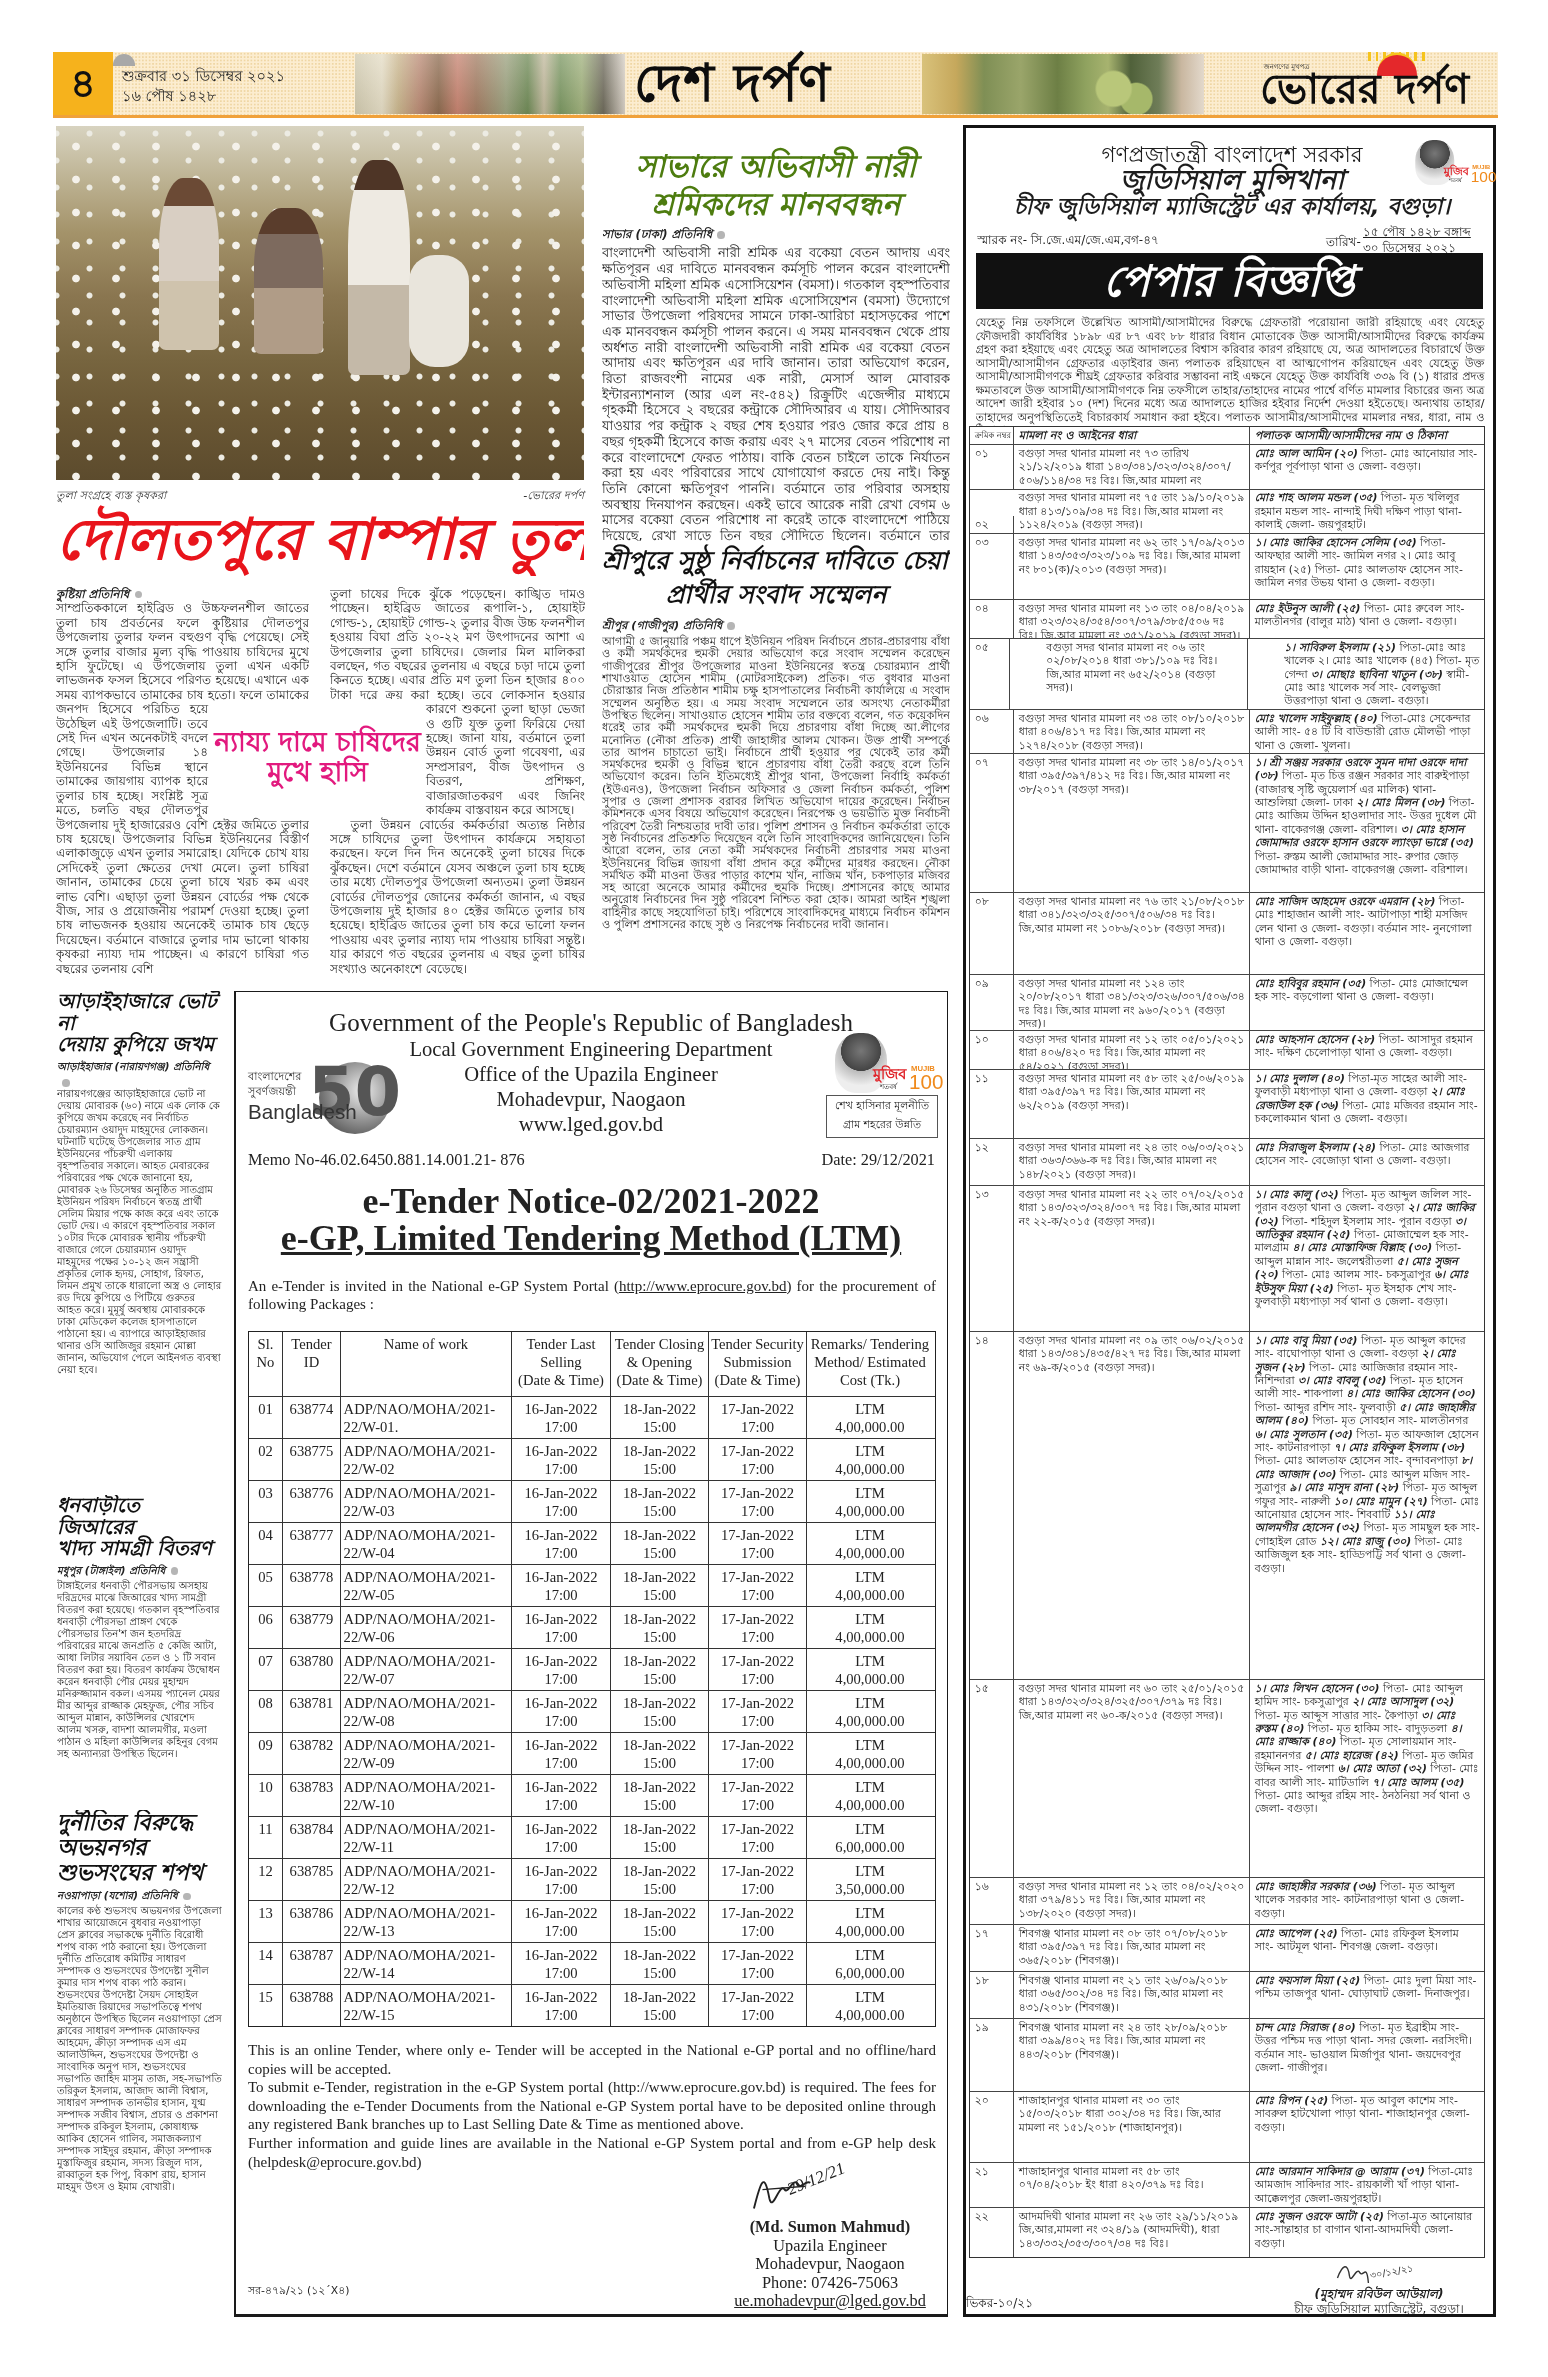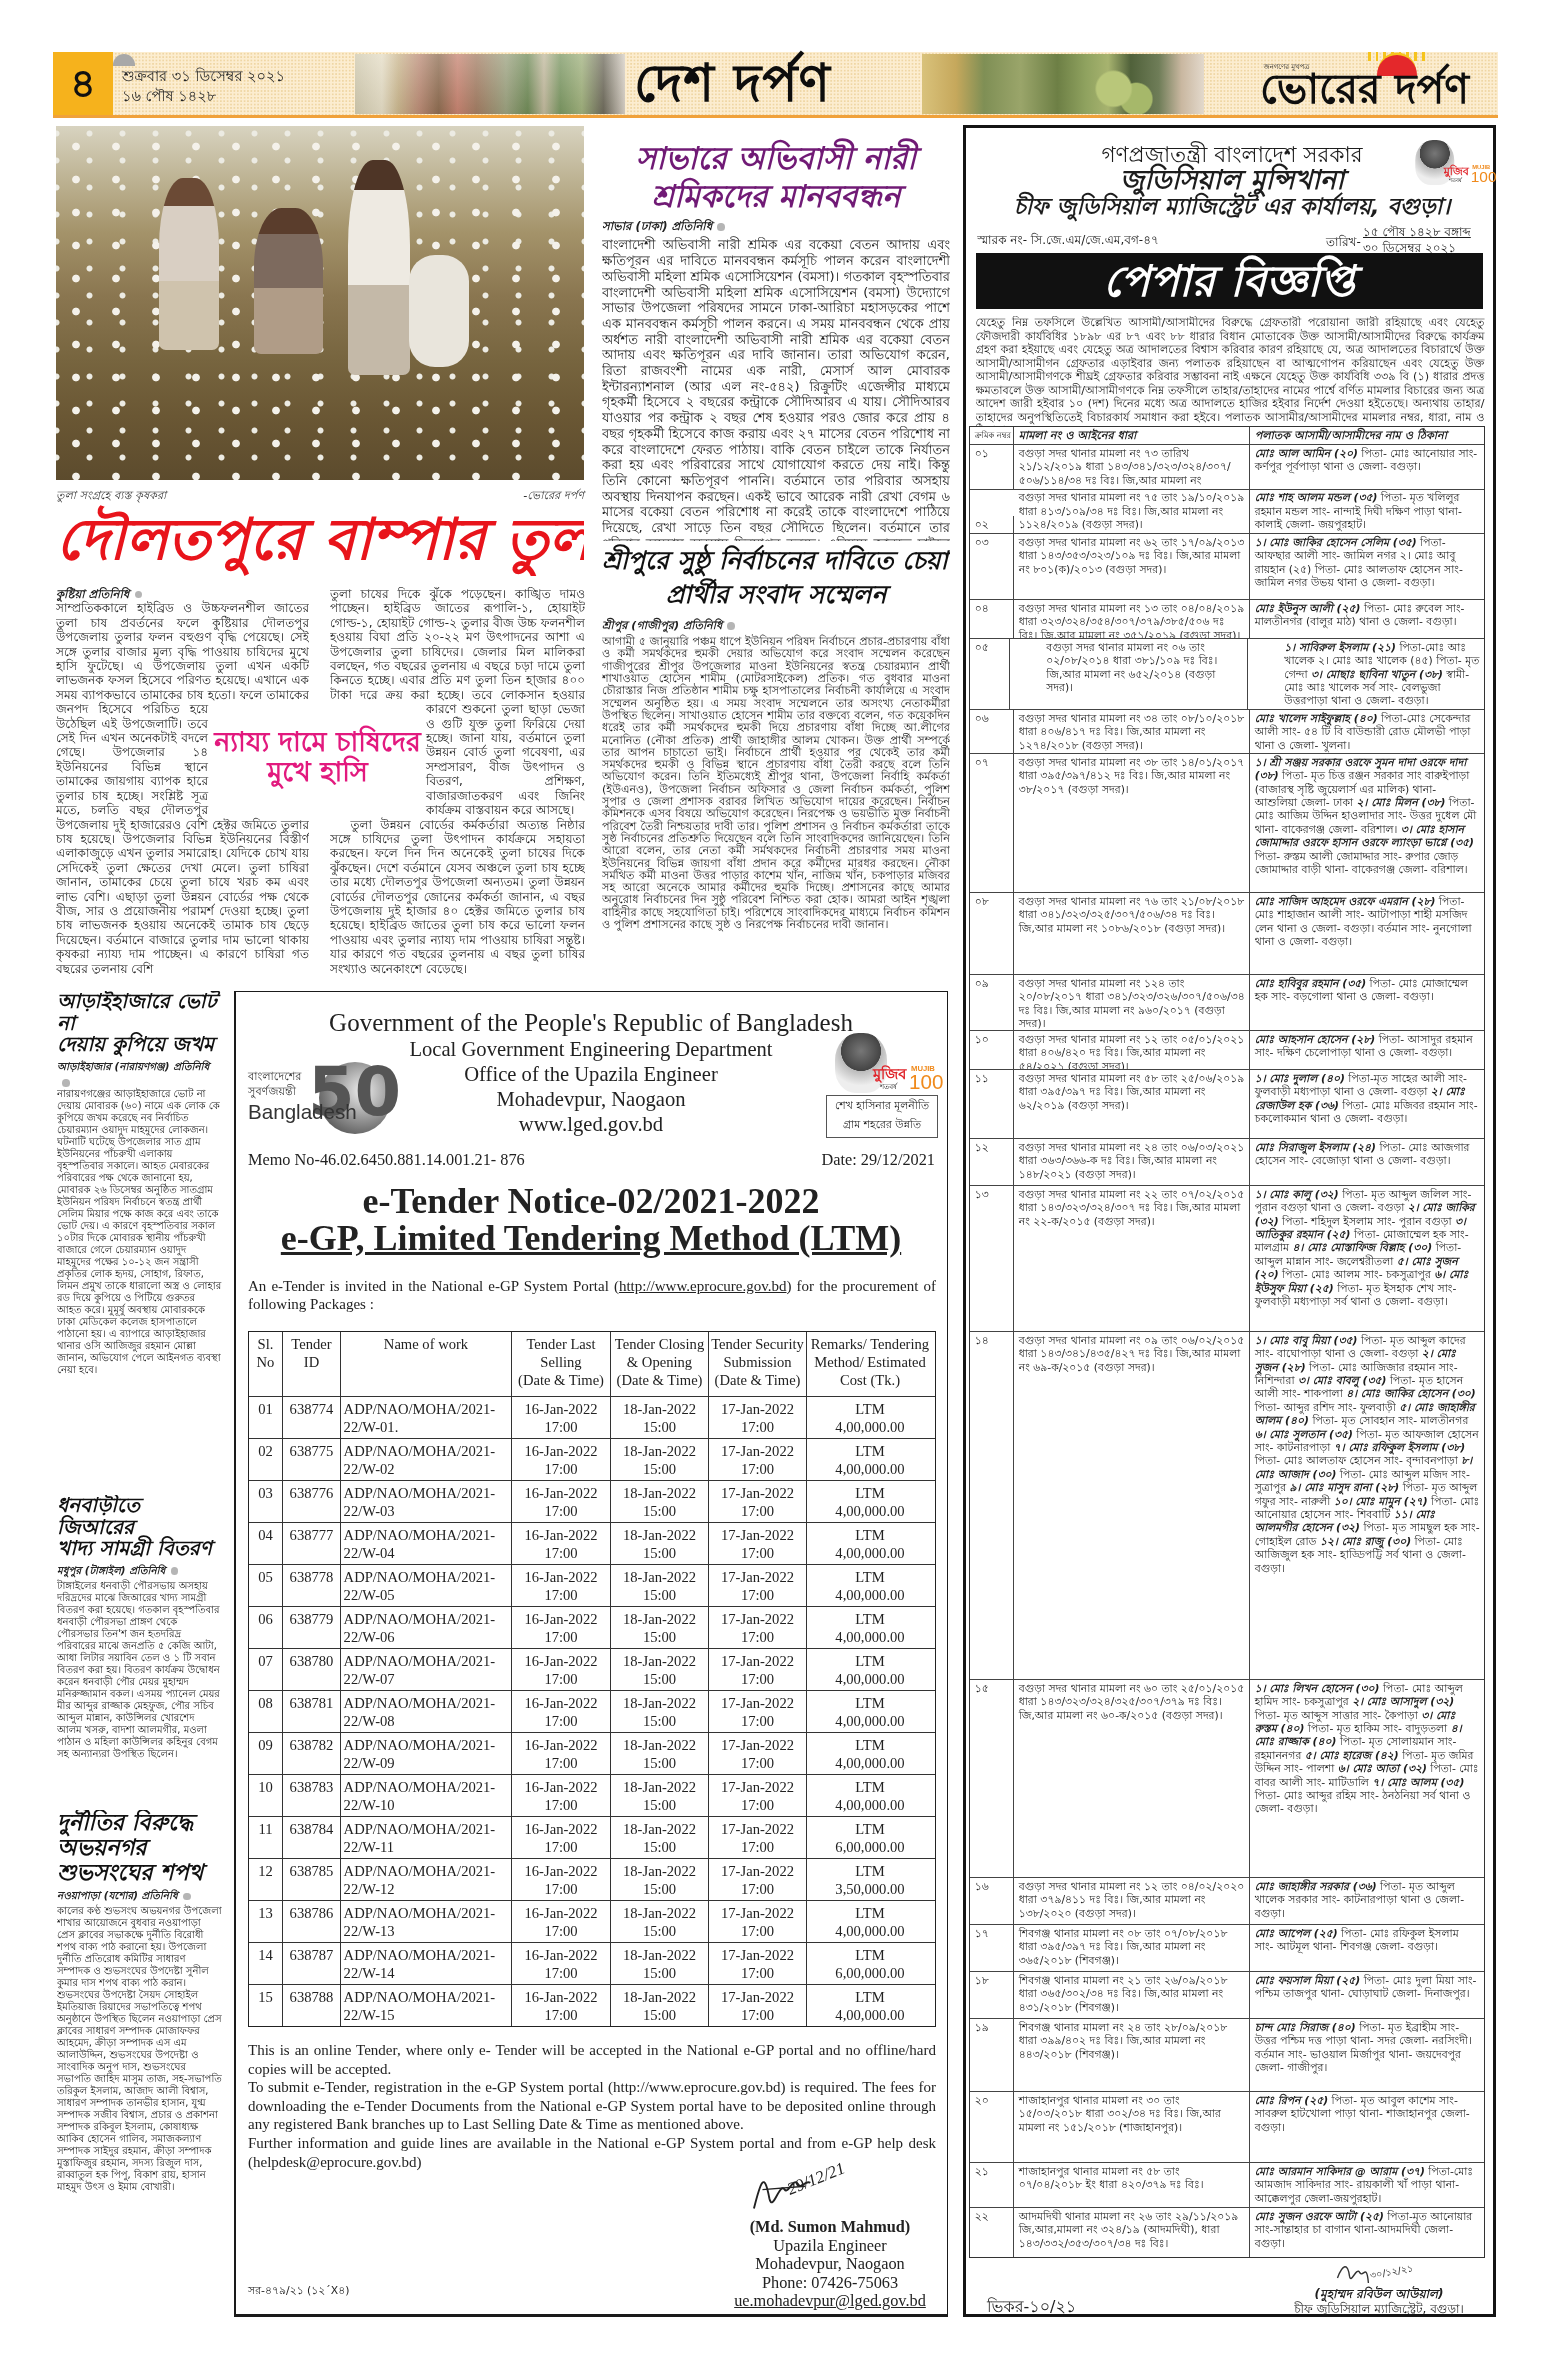--- a/index.html
+++ b/index.html
@@ -51,21 +51,21 @@
 .sp-l0{float:left;width:0;height:127px}
 .sp-l1{float:left;clear:left;width:96px;height:101px}
 .byline{font-style:italic;font-weight:bold;font-size:11.6px;color:#222}
 .bullet{display:inline-block;width:7.7px;height:7.7px;border-radius:50%;background:#b5b5b5;margin-left:5.2px;vertical-align:middle}
 .indent{text-indent:20.6px}
 #pull{left:210px;top:727px;width:215px;text-align:center;font:bold 27px/30px "DejaVu Sans",sans-serif;color:#e2197e}
 #pull span{display:block}
 
 
 #savar{left:602px;top:126px;width:348px;height:415px;overflow:hidden}
-#savar .hl{text-align:center;font:bold italic 31px/38px "DejaVu Sans",sans-serif;color:#701a75;margin-top:13px}
+#savar .hl{text-align:center;font:bold italic 31px/38px "DejaVu Sans",sans-serif;color:#4d7c0f;margin-top:21px}
 #savar .hl span{display:block;white-space:nowrap}
 #savar .byline{margin-top:3.4px;display:block}
 #savar .body{font-size:13px;line-height:15.7px;text-align:justify}
 #sreepur{left:602px;top:544px;width:348px;height:430px;overflow:hidden}
 #sreepur .hl{text-align:center;font:bold italic 25px/34px "DejaVu Sans",sans-serif;color:#111}
 #sreepur .hl span{display:block;white-space:nowrap}
 #sreepur .byline{display:block;margin-top:5.2px;font-size:11.2px}
 #sreepur .body{font-size:11.2px;line-height:12.3px;text-align:justify}
 
 
@@ -146,21 +146,21 @@
 .c-case{width:236px;border-right:0.9px solid #444}
 .c-acc{width:234px}
 .c-head .c-cell{font-style:italic;font-weight:bold;font-size:11.2px;line-height:13.8px;white-space:nowrap}
 .c-head .c-sl{font-size:8.2px;font-weight:normal;font-style:normal}
 .emph{font-style:italic;font-weight:bold}
 #c-sig{left:368px;top:2131px;width:86px;height:27.5px}
 #c-sigdate{left:404px;top:2137px;font-size:9.5px;transform:rotate(-10deg)}
 #c-signer{left:310px;top:2159px;width:206px;text-align:center;font-size:12px;line-height:14.6px}
 #c-signer span{display:block}
 #c-signer .nm{font-style:italic;font-weight:bold}
-#c-code{left:21px;top:2166px;font-size:16px}
+#c-code{left:0;top:2166px;font-size:12px}
 </style>
 </head>
 <body>
 
 <header id="hdr" class="abs">
   <div id="pgno" class="abs">৪</div>
   <div id="tab" class="abs"></div>
   <div id="datebox" class="abs">
     <span>শুক্রবার ৩১ ডিসেম্বর ২০২১</span>
     <span>১৬ পৌষ ১৪২৮</span>

